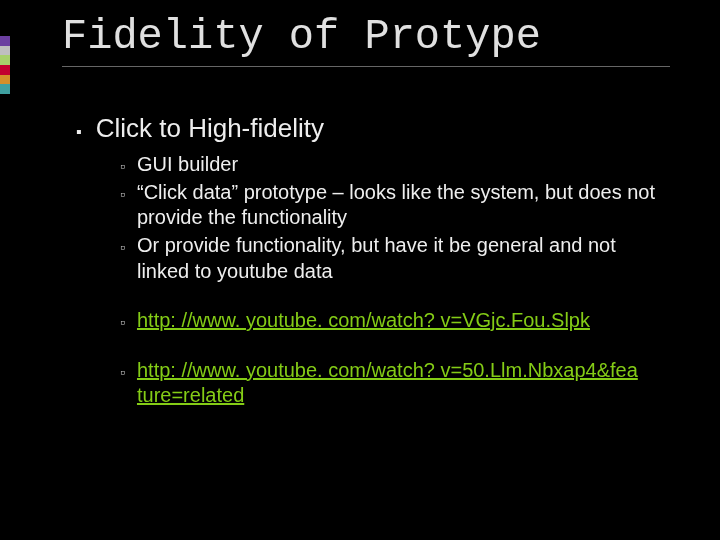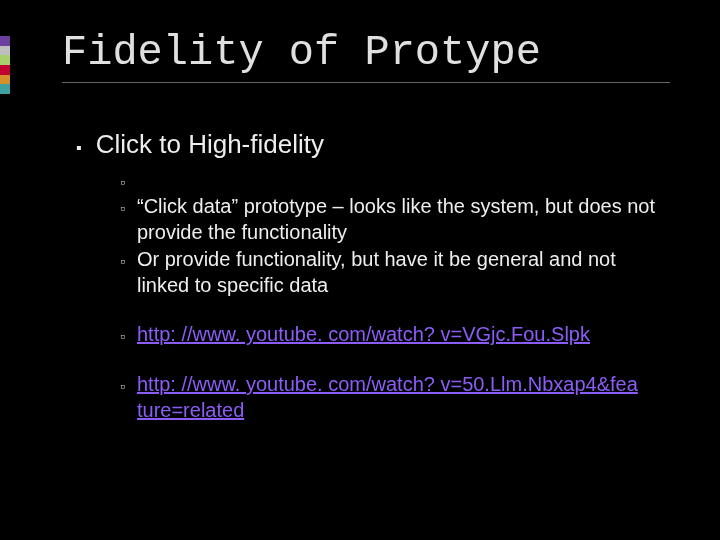--- a/index.html
+++ b/index.html
@@ -6,21 +6,21 @@
   html, body { width: 720px; height: 540px; overflow: hidden; }
   body {
     background: #000;
     font-family: "Segoe UI", "Helvetica Neue", Arial, sans-serif;
     color: #fff;
   }
   .slide {
     width: 720px;
     height: 540px;
     position: relative;
-    padding: 30px 50px 20px 50px;
+    padding: 14px 50px 20px 50px;
   }
   .stripe {
     position: absolute;
     left: 0;
     top: 36px;
     width: 10px;
     height: 58px;
     display: flex;
     flex-direction: column;
   }
@@ -77,21 +77,21 @@
     line-height: 1.28;
     margin-bottom: 2px;
   }
   .lvl2 .bullet {
     font-size: 14px;
     margin-right: 12px;
     margin-top: 6px;
     color: #ccc;
   }
   .lvl2.gap { margin-top: 24px; }
-  .link { text-decoration: underline; color: #8b5cf6; word-break: break-word; }
+  .link { text-decoration: underline; color: #84cc16; word-break: break-word; }
 </style>
 </head>
 <body>
 
 <div class="slide">
 
   <div class="stripe">
     <span class="s1"></span>
       <span class="s2"></span>
       <span class="s3"></span>
@@ -109,30 +109,31 @@
 
     <div class="lvl1">
       <span class="bullet">▪</span>
       <span>Click to High-fidelity</span>
     </div>
 
     <div class="sub">
 
       <div class="lvl2">
         <span class="bullet">▫</span>
+        <span>GUI builder</span>
       </div>
 
       <div class="lvl2">
         <span class="bullet">▫</span>
         <span>“Click data” prototype – looks like the system, but does not provide the functionality</span>
       </div>
 
       <div class="lvl2">
         <span class="bullet">▫</span>
-        <span>Or provide functionality, but have it be general and not linked to specific data</span>
+        <span>Or provide functionality, but have it be general and not linked to youtube data</span>
       </div>
 
       <div class="lvl2 gap">
         <span class="bullet">▫</span>
         <span class="link">http: //www. youtube. com/watch? v=VGjc.Fou.Slpk</span>
       </div>
 
       <div class="lvl2 gap">
         <span class="bullet">▫</span>
         <span class="link">http: //www. youtube. com/watch? v=50.Llm.Nbxap4&amp;fea ture=related</span>

